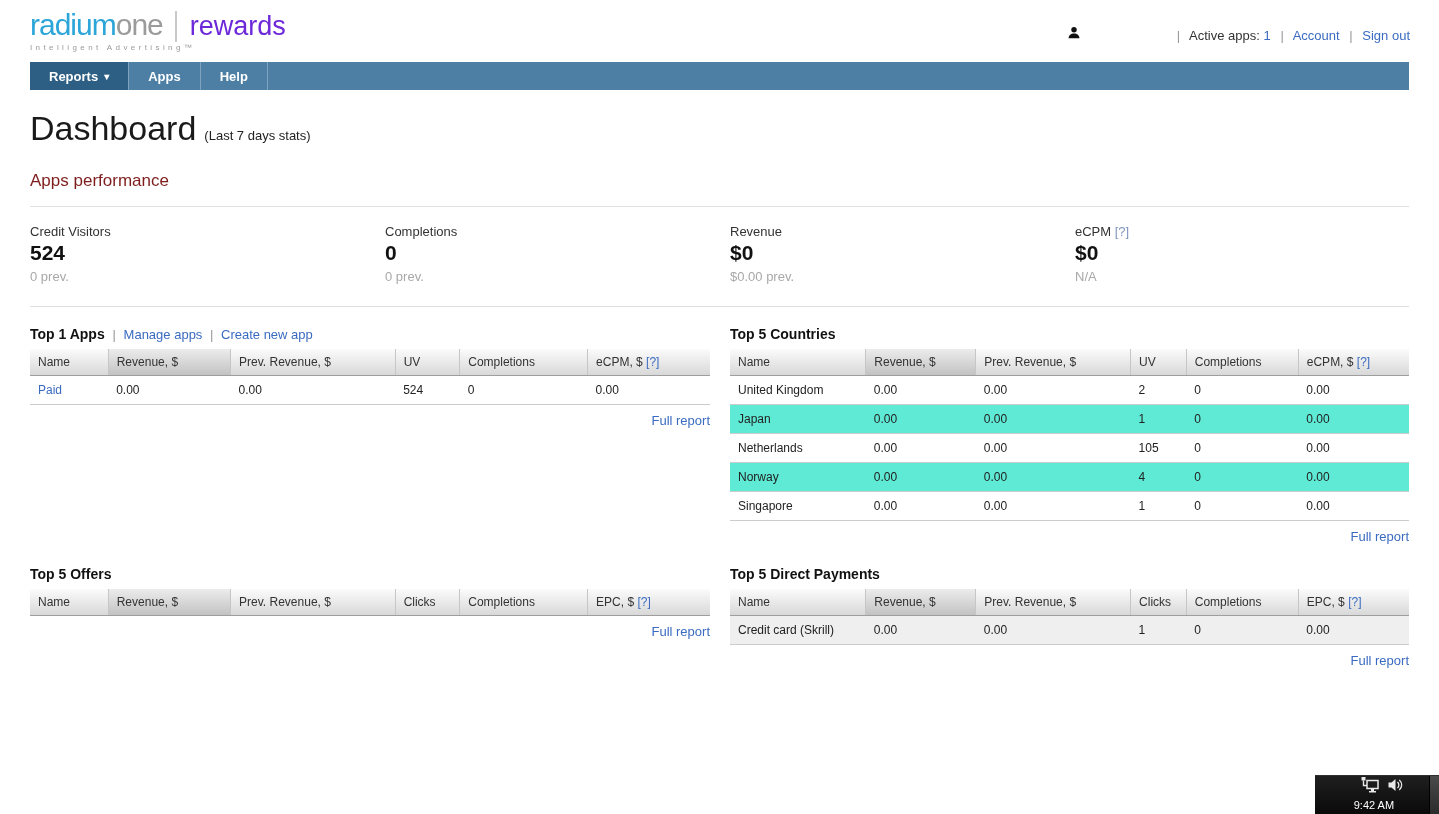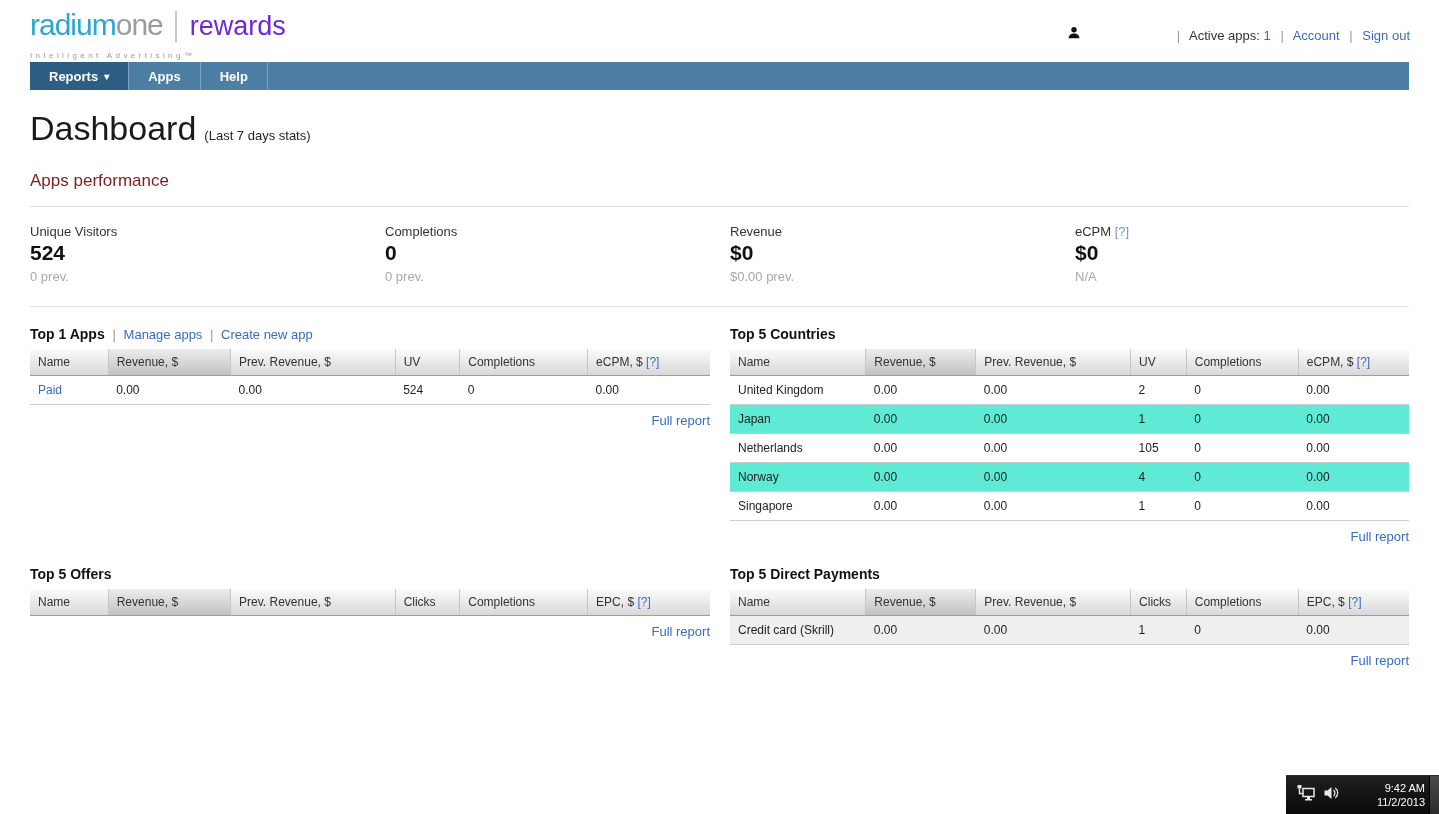--- a/index.html
+++ b/index.html
@@ -6,21 +6,21 @@
   html,body { width:1439px; height:814px; background:#fff; font-family:"Liberation Sans", sans-serif; overflow:hidden; }
   .page { position:relative; width:1439px; height:814px; background:#fff; }
 
   
   .header { height:62px; position:relative; padding:8px 30px 0 30px; }
   .logo { display:inline-block; }
   .logo-line { display:flex; align-items:flex-end; }
   .logo-radium { font-size:30px; color:#2ca5d8; letter-spacing:-1px; font-weight:400; }
   .logo-one { font-size:30px; color:#9b9b9b; letter-spacing:-1px; }
   .logo-rewards { font-size:27px; color:#6d28d9; margin-left:12px; padding-left:13px; border-left:2px solid #c9c9c9; }
-  .logo-tagline { font-size:8px; color:#9a9a9a; letter-spacing:3.4px; margin-top:9px; }
+  .logo-tagline { font-size:8px; color:#9a9a9a; letter-spacing:3.4px; margin-top:1px; }
   .user-icon { position:absolute; top:26px; right:358px; width:14px; height:14px; }
   .user-links { position:absolute; top:28px; right:29px; font-size:13px; color:#333; white-space:nowrap; }
   .user-links .sep { color:#999; margin:0 6px; }
   a.link { color:#3a6bc0; text-decoration:none; cursor:pointer; }
   .active-count { color:#3a6bc0; }
 
   
   .navbar { margin:0 30px; height:28px; background:#4d7fa4; display:flex; align-items:stretch; }
   .nav-item { display:flex; align-items:center; padding:0 19px; color:#fff; font-size:13px; font-weight:bold; cursor:pointer; border-right:1px solid #7fa3bf; }
   .nav-item.active { background:#2d5f84; }
@@ -57,21 +57,21 @@
   .shade-gray tr.shaded td { background:#efefef; }
 
   
   .lt .col0{width:11.5%} .lt .col1{width:18%} .lt .col2{width:24.2%} .lt .col3{width:9.5%} .lt .col4{width:18.8%} .lt .col5{width:18%}
   
   .rt .col0{width:20%} .rt .col1{width:16.2%} .rt .col2{width:22.8%} .rt .col3{width:8.2%} .rt .col4{width:16.5%} .rt .col5{width:16.3%}
 
   .full-report { display:block; text-align:right; font-size:13px; margin-top:8px; }
 
   
-  .tray { position:absolute; right:0; bottom:0; width:153px; height:39px; background:linear-gradient(#1f1f1f,#0a0a0a); border-top:1px solid #2f2f2f; display:flex; align-items:center; }
+  .tray { position:absolute; right:0; bottom:0; width:124px; height:39px; background:linear-gradient(#1f1f1f,#0a0a0a); border-top:1px solid #2f2f2f; display:flex; align-items:center;flex-direction:column; }
   .tray-icons { display:flex; align-items:center; gap:7px; padding-left:10px; }
   .tray-clock { flex:1; text-align:right; padding-right:14px; color:#fff; font-size:11px; line-height:14px; }
   .show-desktop { position:absolute; right:0; top:0; width:10px; height:39px; background:linear-gradient(#4a4a4a,#2a2a2a); border-left:1px solid #000; cursor:pointer; }
 </style>
 </head>
 <body>
 
 <div class="page">
 
   <div class="header">
@@ -115,21 +115,21 @@
 
   <div class="main">
     <div class="page-title-row">
       <span class="page-title">Dashboard</span>
       <span class="page-subtitle">(Last 7 days stats)</span>
     </div>
     <div class="section-heading">Apps performance</div>
 
     <div class="stats">
       <div class="stat">
-        <div class="stat-label">Unique Visitors</div>
+        <div class="stat-label">Credit Visitors</div>
         <div class="stat-value">524</div>
         <div class="stat-prev">0 prev.</div>
       </div>
       <div class="stat">
         <div class="stat-label">Completions</div>
         <div class="stat-value">0</div>
         <div class="stat-prev">0 prev.</div>
       </div>
       <div class="stat">
         <div class="stat-label">Revenue</div>

